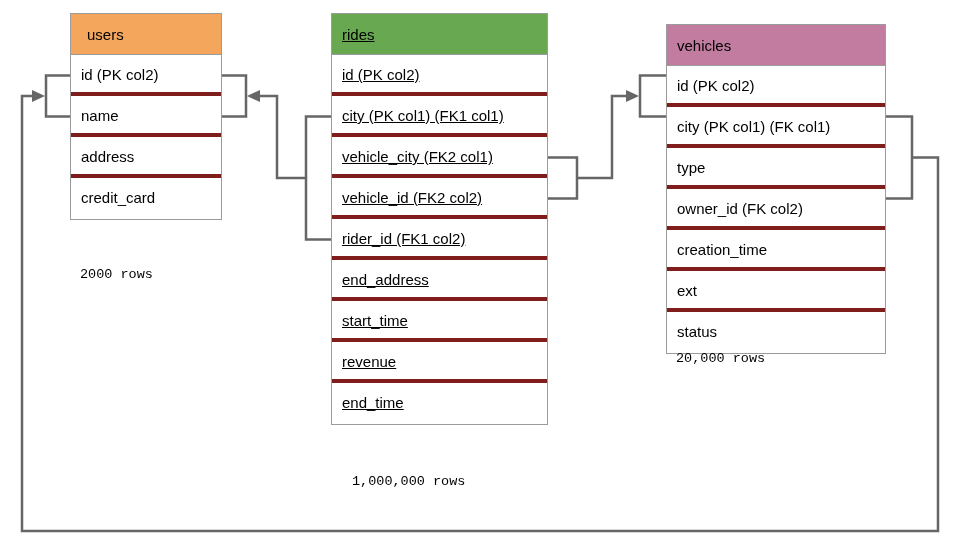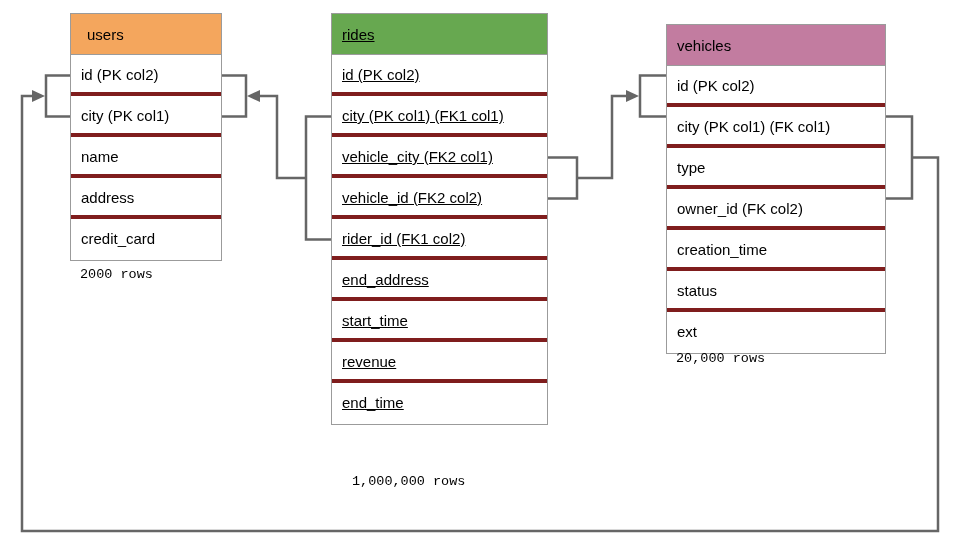--- a/index.html
+++ b/index.html
@@ -76,21 +76,20 @@
 
     <polyline points="886,116.5 912,116.5 912,198.5 886,198.5"></polyline>
     <polyline points="912,157.5 938,157.5 938,531 22,531 22,96 33,96"></polyline>
     <polygon points="45,96 32,90 32,102" fill="#666666" stroke="none"></polygon>
     <polyline points="70,75.5 46,75.5 46,116.5 70,116.5"></polyline>
   </svg>
 
   <div class="db-table" style="left:70px; top:13px; width:152px;">
     <div class="hdr" style="background: rgb(244, 166, 93); padding-left: 16px;">users</div>
     <div class="row">id (PK col2)</div>
-    <div class="row">city (PK col1)</div>
     <div class="row">name</div>
     <div class="row">address</div>
     <div class="row">credit_card</div>
   </div>
   <div class="caption" style="left:80px; top:267px;">2000 rows</div>
 
   <div class="db-table" style="left:331px; top:13px; width:217px;text-decoration:underline;">
     <div class="hdr" style="background: rgb(103, 168, 80);">rides</div>
     <div class="row">id (PK col2)</div>
     <div class="row">city (PK col1) (FK1 col1)</div>
@@ -104,18 +103,18 @@
   </div>
   <div class="caption" style="left:352px; top:474px;">1,000,000 rows</div>
 
   <div class="db-table" style="left:666px; top:24px; width:220px;">
     <div class="hdr" style="background: rgb(194, 124, 160);">vehicles</div>
     <div class="row">id (PK col2)</div>
     <div class="row">city (PK col1) (FK col1)</div>
     <div class="row">type</div>
     <div class="row">owner_id (FK col2)</div>
     <div class="row">creation_time</div>
+    <div class="row">ext</div>
     <div class="row">status</div>
-    <div class="row">ext</div>
   </div>
   <div class="caption" style="left:676px; top:351px;">20,000 rows</div>
 
 </div>
 
 </body></html>

